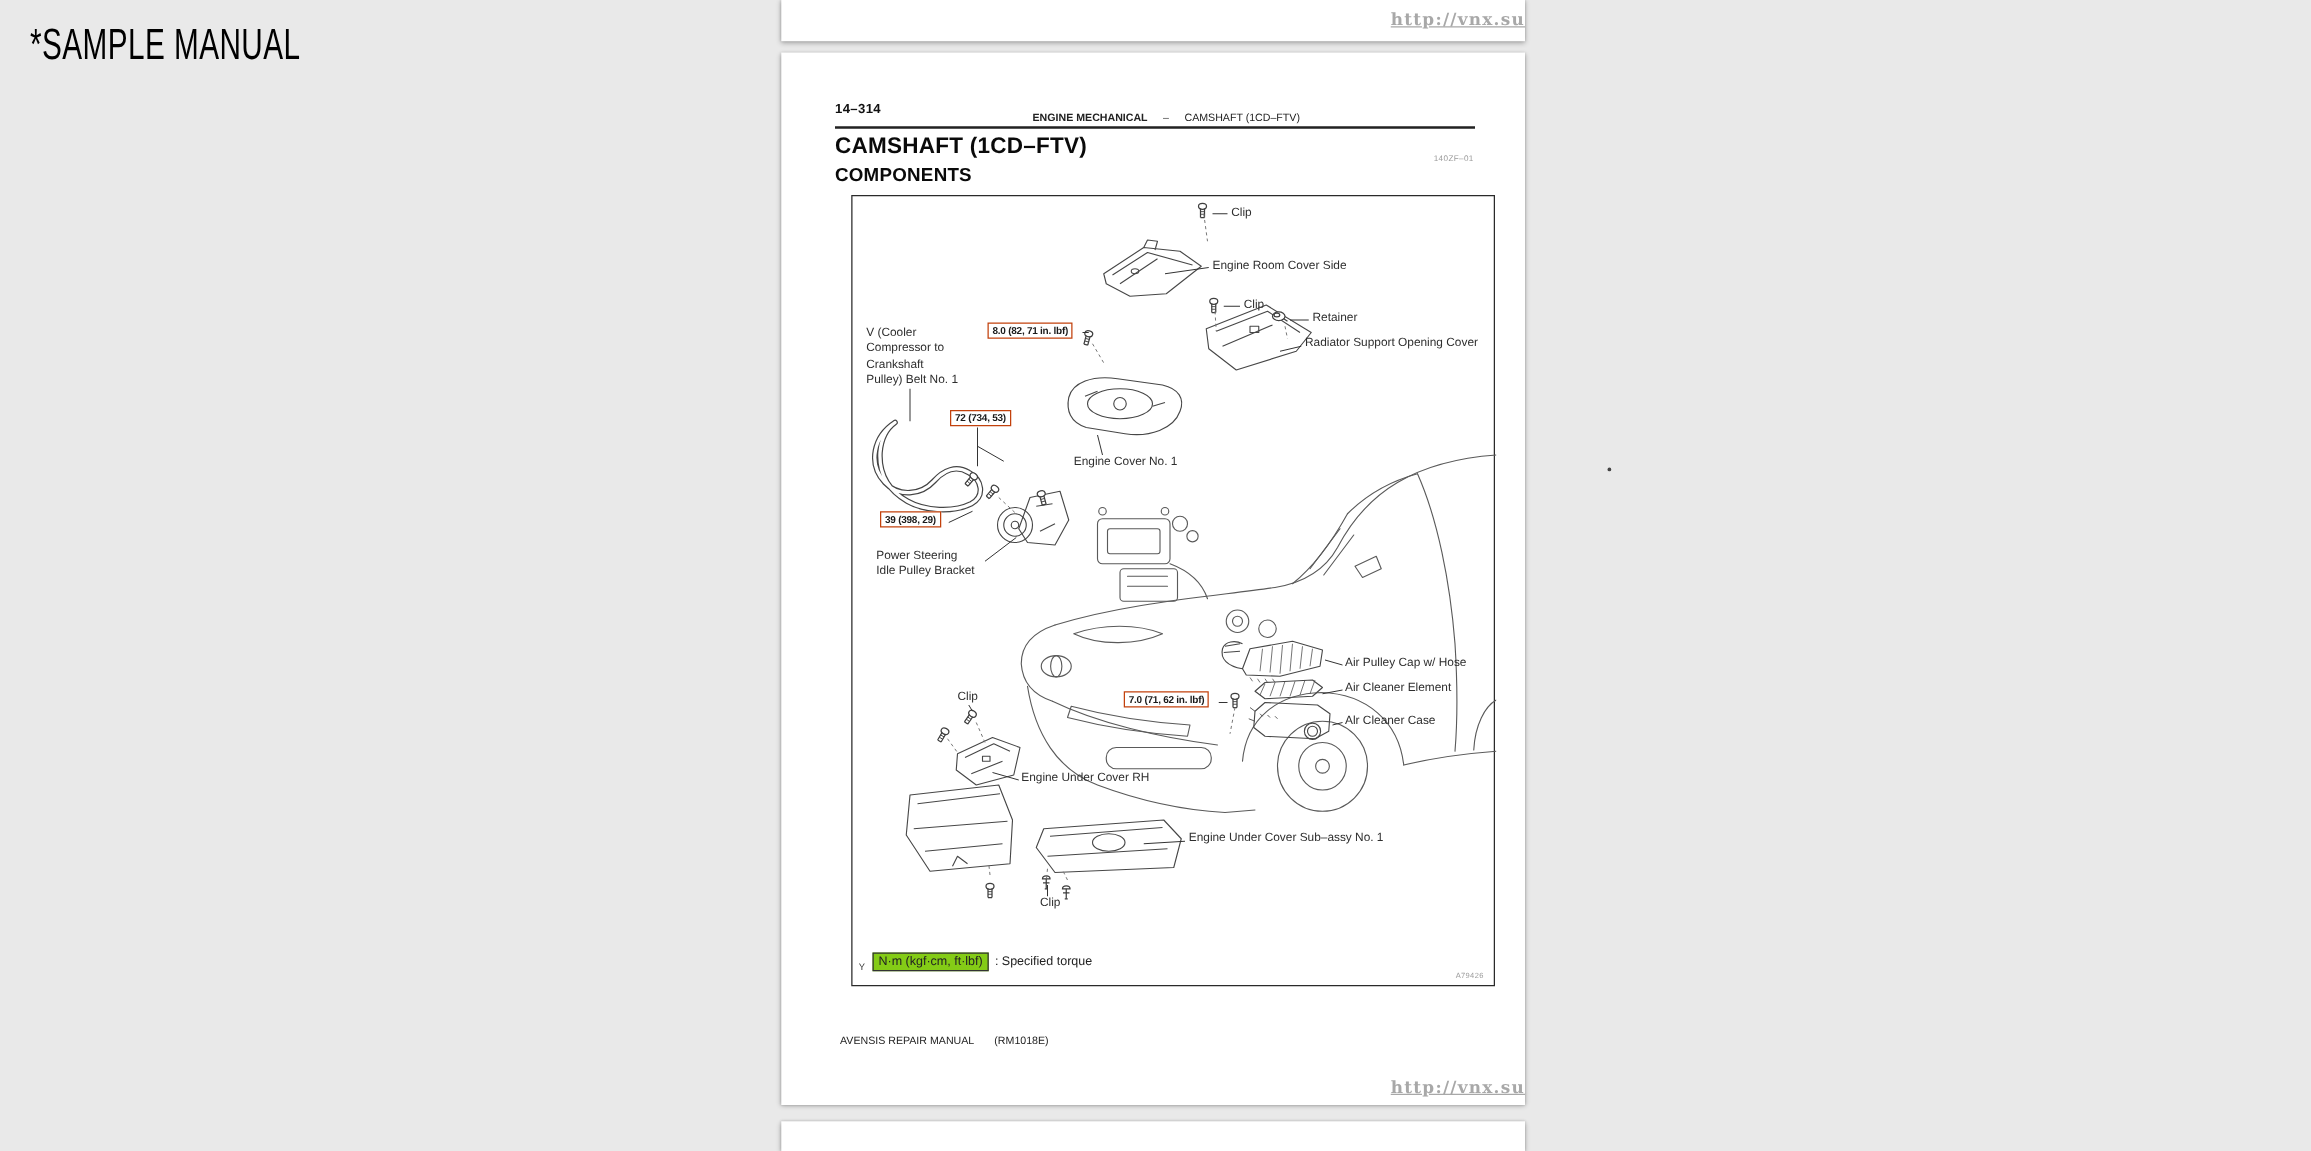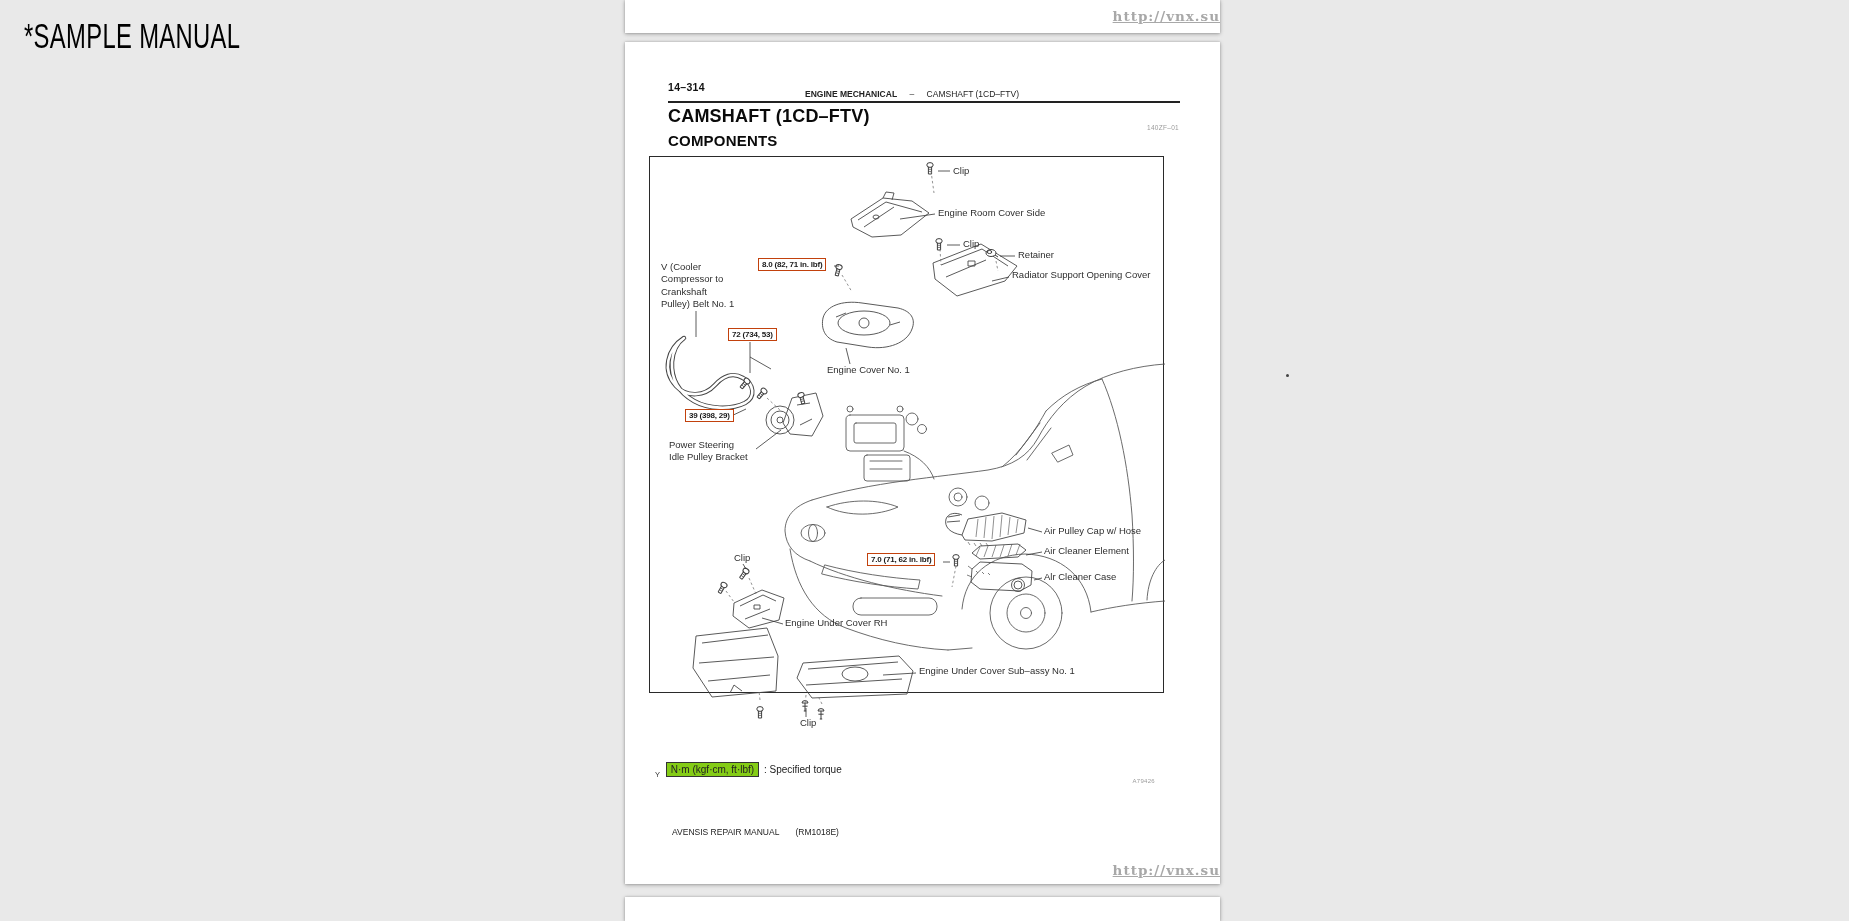--- a/index.html
+++ b/index.html
@@ -28,35 +28,35 @@
     font-family:"DejaVu Serif", serif; font-weight:bold;
     font-size:13.5px; color:#a8a8a8; text-decoration:underline;
     letter-spacing:1px;
   }
   .wm-top { top:8px; }
   .wm-bottom { top:820px; }
 
   .page-number { position:absolute; left:43px; top:39px; font-size:10.5px; font-weight:bold; color:#111; letter-spacing:.3px; }
 
   .running-header {
-    position:absolute; left:31px; top:47px; width:512px;
+    position:absolute; left:52px; top:47px; width:512px;
     text-align:center; font-size:8.5px; color:#222; white-space:nowrap;
   }
   .running-header .sec { font-weight:bold; }
   .running-header .sep { margin:0 10px; color:#444; }
 
   .header-rule { position:absolute; left:43px; top:59px; width:512px; height:2px; background:#222; }
 
   .doc-code { position:absolute; right:41px; top:82px; font-size:6.5px; color:#9a9a9a; letter-spacing:.3px; }
 
   .page-title { position:absolute; left:43px; top:64px; font-size:18px; font-weight:bold; color:#0a0a0a; letter-spacing:.2px; }
   .page-subtitle { position:absolute; left:43px; top:90px; font-size:15px; font-weight:bold; color:#0a0a0a; letter-spacing:.2px; }
 
   .figure-box {
-    position:absolute; left:24px; top:114px; width:515px; height:537px;
+    position:absolute; left:56px; top:114px; width:515px; height:633px;
     border:1px solid #2a2a2a; background:#fff;
   }
   .figure-box svg { position:absolute; left:0; top:0; }
 
   .figure-labels { position:absolute; inset:0; }
   .part-label {
     position:absolute; font-size:9.5px; line-height:12.3px; color:#2e2e2e;
     white-space:pre-line;
   }
   .torque-box {
@@ -286,21 +286,21 @@
 Idle Pulley Bracket</div>
           <div class="part-label" style="left: 394px; top: 368px;">Air Pulley Cap w/ Hose</div>
           <div class="part-label" style="left: 394px; top: 388px;">Air Cleaner Element</div>
           <div class="part-label" style="left: 394px; top: 414px;">Alr Cleaner Case</div>
           <div class="part-label" style="left: 84px; top: 395px;">Clip</div>
           <div class="part-label" style="left: 135px; top: 460px;">Engine Under Cover RH</div>
           <div class="part-label" style="left: 269px; top: 508px;">Engine Under Cover Sub–assy No. 1</div>
           <div class="part-label" style="left: 150px; top: 560px;">Clip</div>
           <div class="torque-box" style="left: 108px; top: 101px;">8.0 (82, 71 in. lbf)</div>
           <div class="torque-box" style="left: 78px; top: 171px;">72 (734, 53)</div>
-          <div class="torque-box" style="left: 22px; top: 252px; margin-left: 13px;">39 (398, 29)</div>
+          <div class="torque-box" style="left: 22px; top: 252px;">39 (398, 29)</div>
           <div class="torque-box" style="left: 217px; top: 396px;">7.0 (71, 62 in. lbf)</div>
         </div>
 
       <div class="legend">
         <span class="legend-y">Y</span>
         <span class="legend-box">N·m (kgf·cm, ft·lbf)</span>
         <span class="legend-rest">: Specified torque</span>
       </div>
 
       <div class="figure-code">A79426</div>

